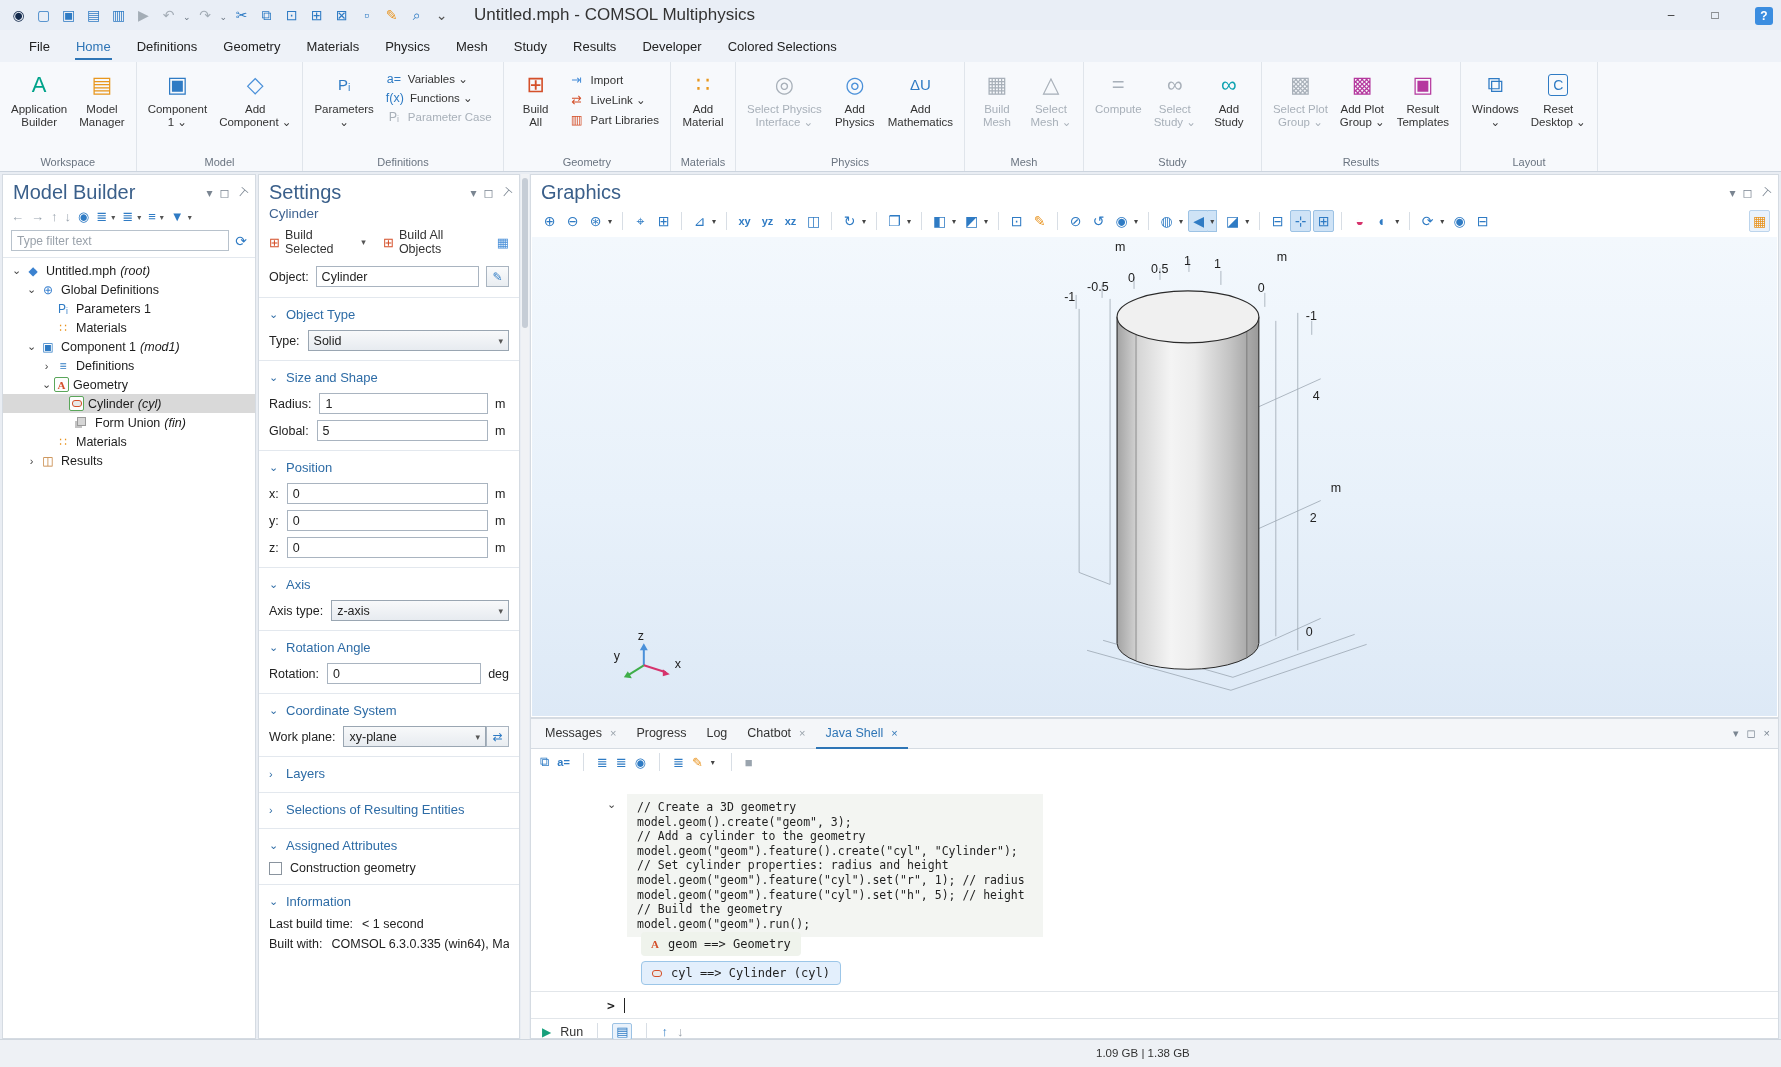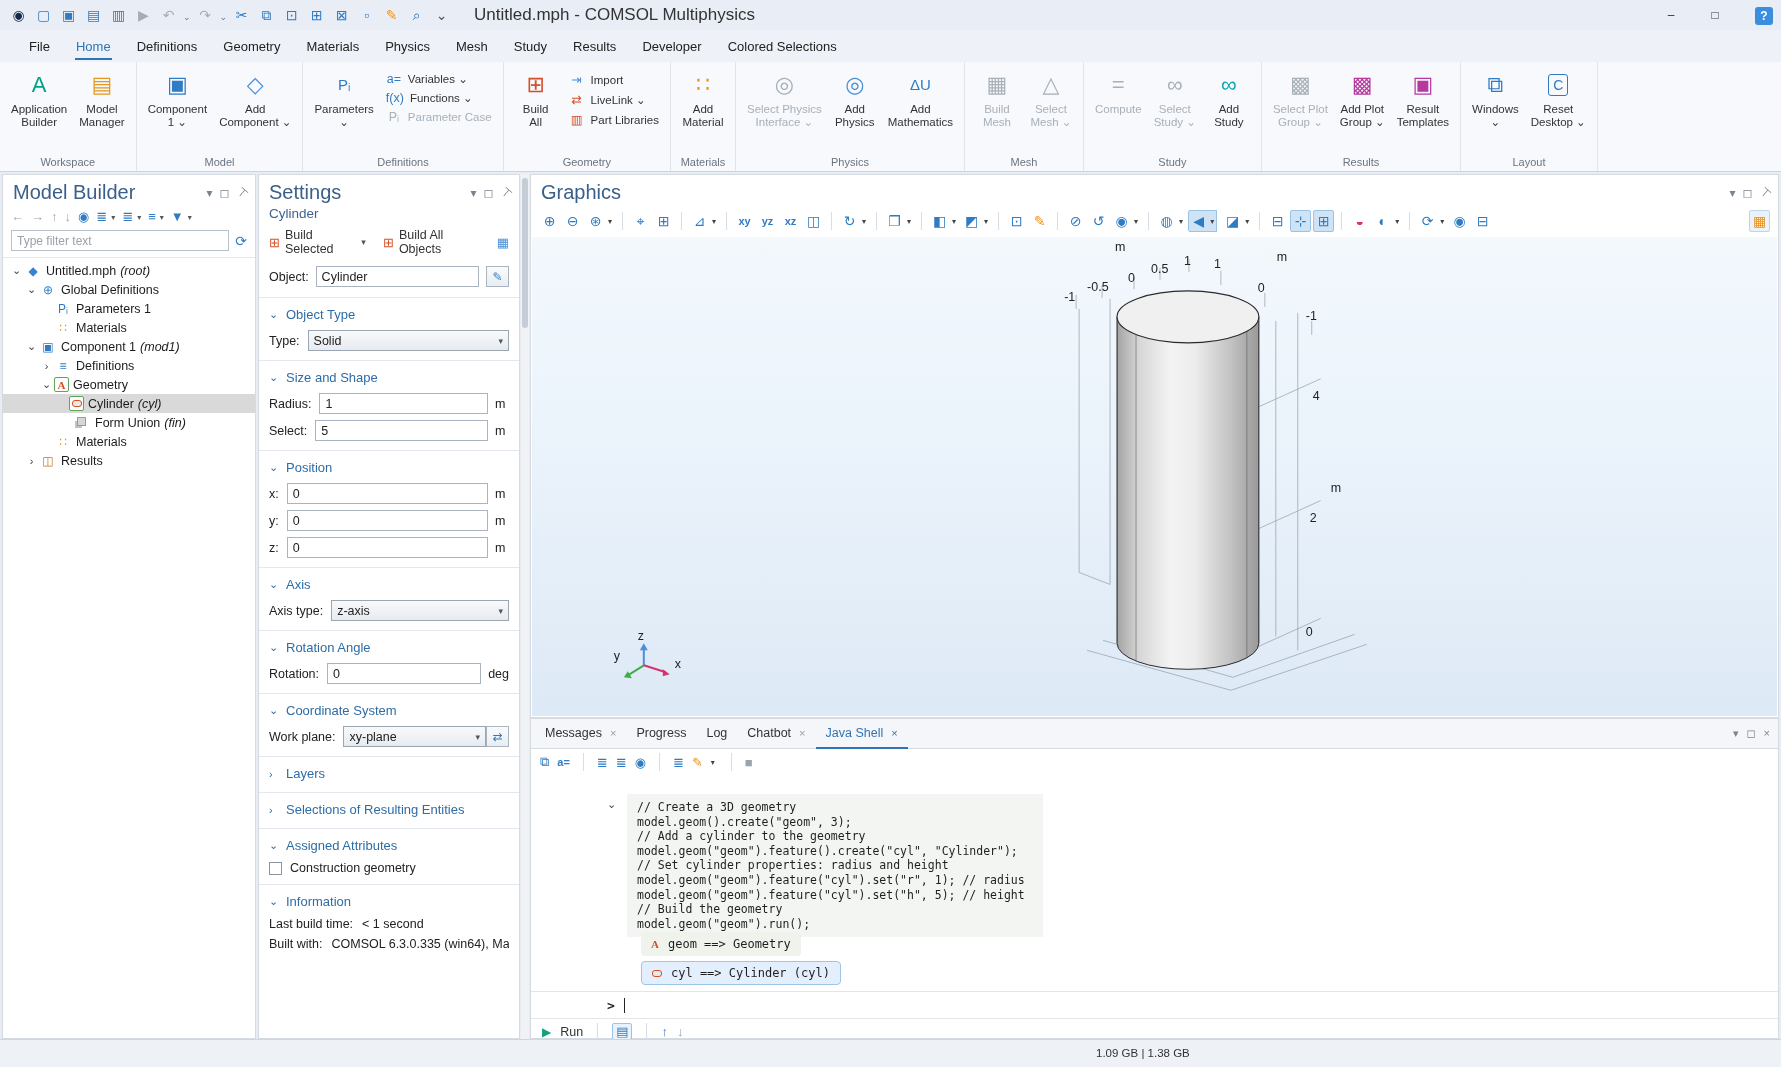--- a/index.html
+++ b/index.html
@@ -528,21 +528,21 @@
           <span>Size and Shape</span>
         </div>
         <div class="srow">
           <span class="flb">Radius:</span>
           <div class="fbox inp">
             <span class="fval">1</span>
           </div>
           <span class="funit">m</span>
         </div>
         <div class="srow">
-          <span class="flb">Select:</span>
+          <span class="flb">Global:</span>
           <div class="fbox inp">
             <span class="fval">5</span>
           </div>
           <span class="funit">m</span>
         </div>
       </div>
       <div class="sec">
         <div class="sech">
           <span class="schev">⌄</span>
           <span>Position</span>

